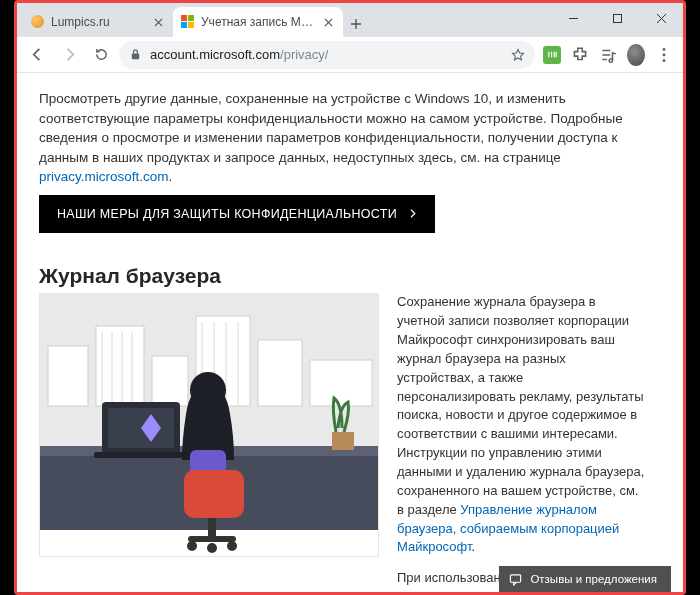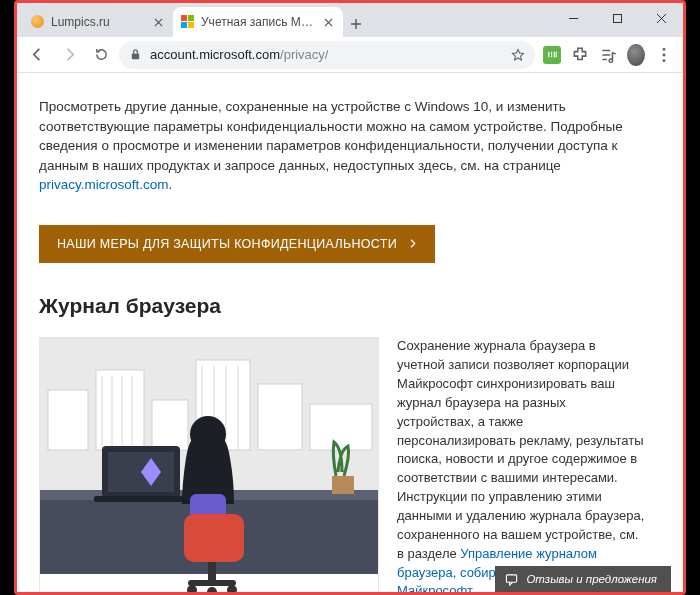--- a/index.html
+++ b/index.html
@@ -192,34 +192,34 @@
   .page {
     padding: 16px 22px 0 22px;
     font-size: 13.5px;
     line-height: 1.45;
     color: #333;
   }
   a.link { color: #0067b8; text-decoration: none; cursor: pointer; }
   .btn-blue {
     display: inline-flex;
     align-items: center;
-    background: #a16207;
+    background: #000000;
     color: #fff;
     font-size: 12.5px;
     letter-spacing: .3px;
     padding: 10px 18px;
-    margin: 24px 0 20px 0;
+    margin: 2px 0 20px 0;
     gap: 11px;
     cursor: pointer;
   }
   .btn-blue svg { width: 9px; height: 9px; }
   h2.section {
     font-size: 21px;
     font-weight: 600;
-    margin: 8px 0 16px 0;
+    margin: 8px 0 2px 0;
     color: #262626;
   }
   .split {
     display: flex;
     gap: 18px;
   }
   .illus-wrap {
     flex: 0 0 340px;
     height: 264px;
     border: 1px solid #e6e6e6;
@@ -235,21 +235,20 @@
     right: 12px;
     bottom: 0;
     height: 26px;
     background: #505050;
     color: #fff;
     font-size: 11.5px;
     padding: 0 14px 0 10px;
     display: flex;
     align-items: center;
     gap: 8px;
-    font-style: italic;
   }
   .feedback-bar svg { width: 13px; height: 13px; }
   
   .illus {
     width: 100%; height: 100%;
     background: #e9e9e9;
     position: relative;
     overflow: hidden;
   }
   .city { position: absolute; left: 0; right: 0; top: 12px; height: 110px; }
@@ -362,21 +361,21 @@
             <circle cx="8" cy="8" r="1.3" fill="currentColor"></circle>
             <circle cx="8" cy="13" r="1.3" fill="currentColor"></circle>
           </svg>
       </div>
     </div>
   </div>
 
   <div class="viewport">
     <div class="page">
 
-      <p style="margin:8px 0 6px 0">
+      <p style="margin:0 0 6px 0">
         <span>Просмотреть другие данные, сохраненные на устройстве с Windows 10, и изменить соответствующие параметры конфиденциальности можно на самом устройстве. Подробные сведения о просмотре и изменении параметров конфиденциальности, получении доступа к данным в наших продуктах и запросе данных, недоступных здесь, см. на странице </span>
         <a class="link">privacy.microsoft.com</a><span>.</span>
       </p>
 
       <div class="btn-blue">
         <span>НАШИ МЕРЫ ДЛЯ ЗАЩИТЫ КОНФИДЕНЦИАЛЬНОСТИ</span>
         <svg viewBox="0 0 8 12">
             <path d="M2 1l5 5-5 5" fill="none" stroke="currentColor" stroke-width="1.6"></path>
           </svg>
       </div>

